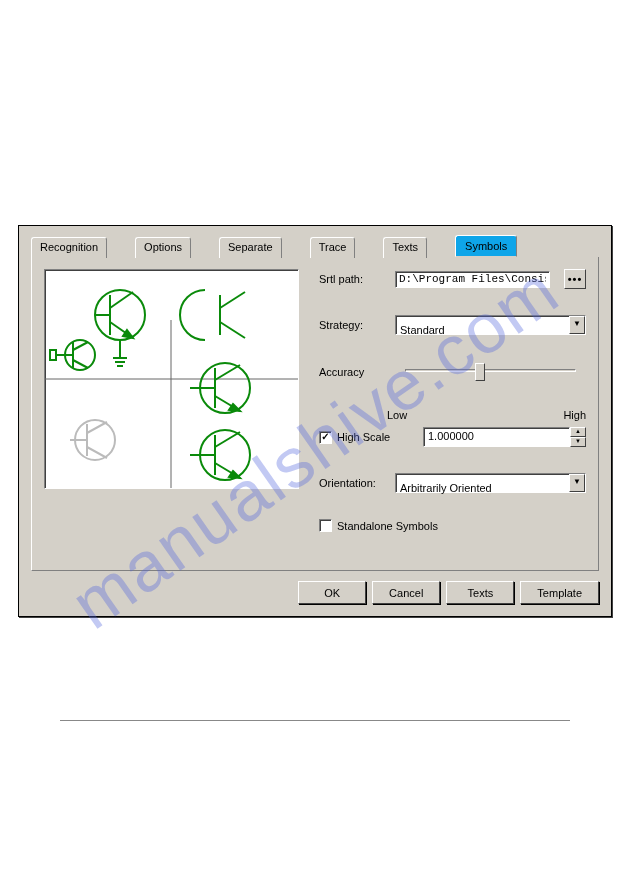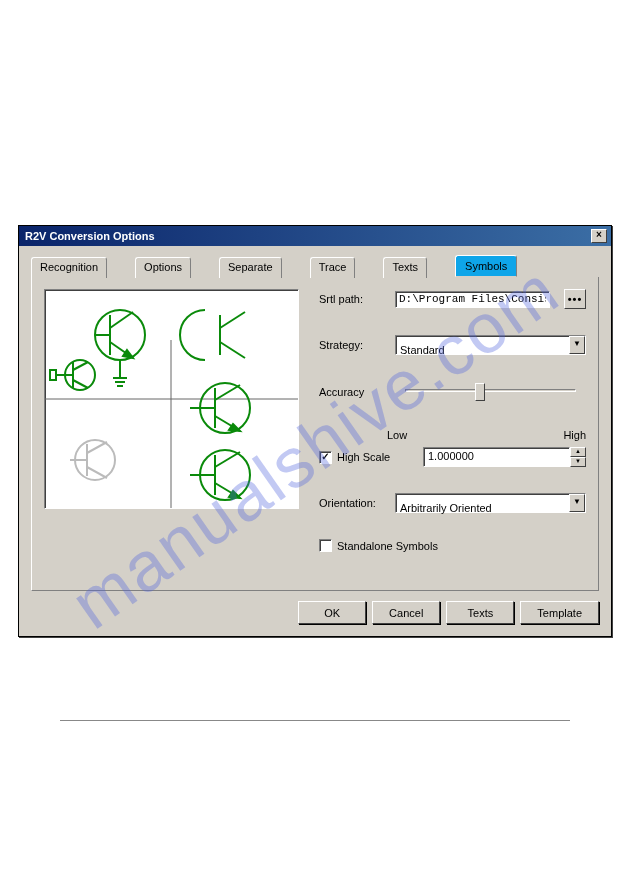--- a/index.html
+++ b/index.html
@@ -278,24 +278,20 @@
     top: 720px;
     border-top: 1px solid #888;
   }
 </style>
 </head>
 <body>
 
 <div class="watermark">manualshive.com</div>
 
 <div class="dialog">
-  <div class="titlebar">
-    <span class="title">R2V Conversion Options</span>
-    <div class="close-btn">×</div>
-  </div>
   <div class="dialog-body">
 
     <div class="tabs">
       <div class="tab">Recognition</div>
       <div class="tab">Options</div>
       <div class="tab">Separate</div>
       <div class="tab">Trace</div>
       <div class="tab">Texts</div>
       <div class="tab active">Symbols</div>
     </div>

